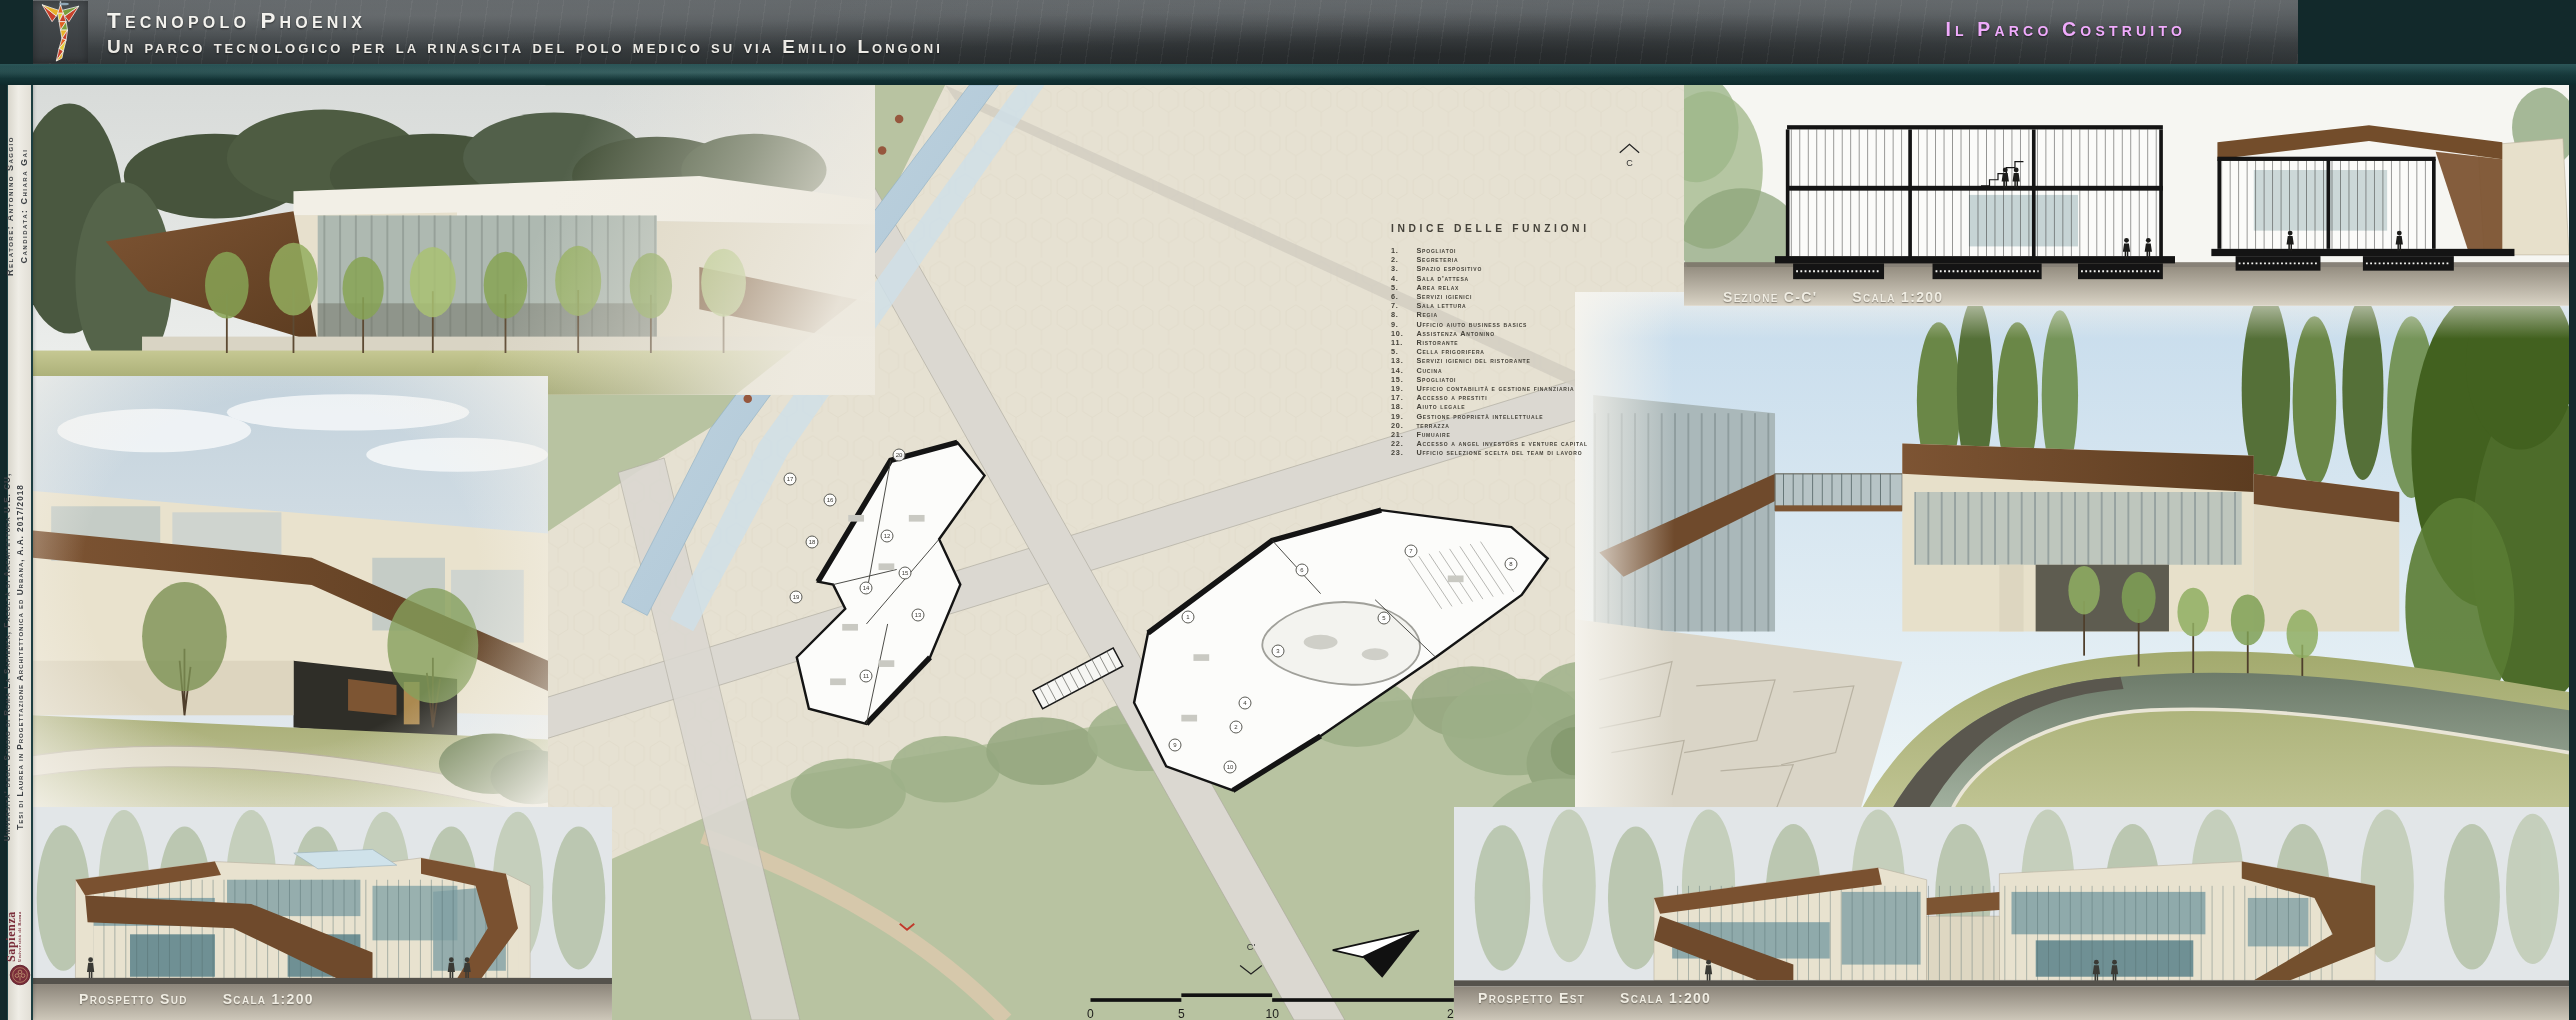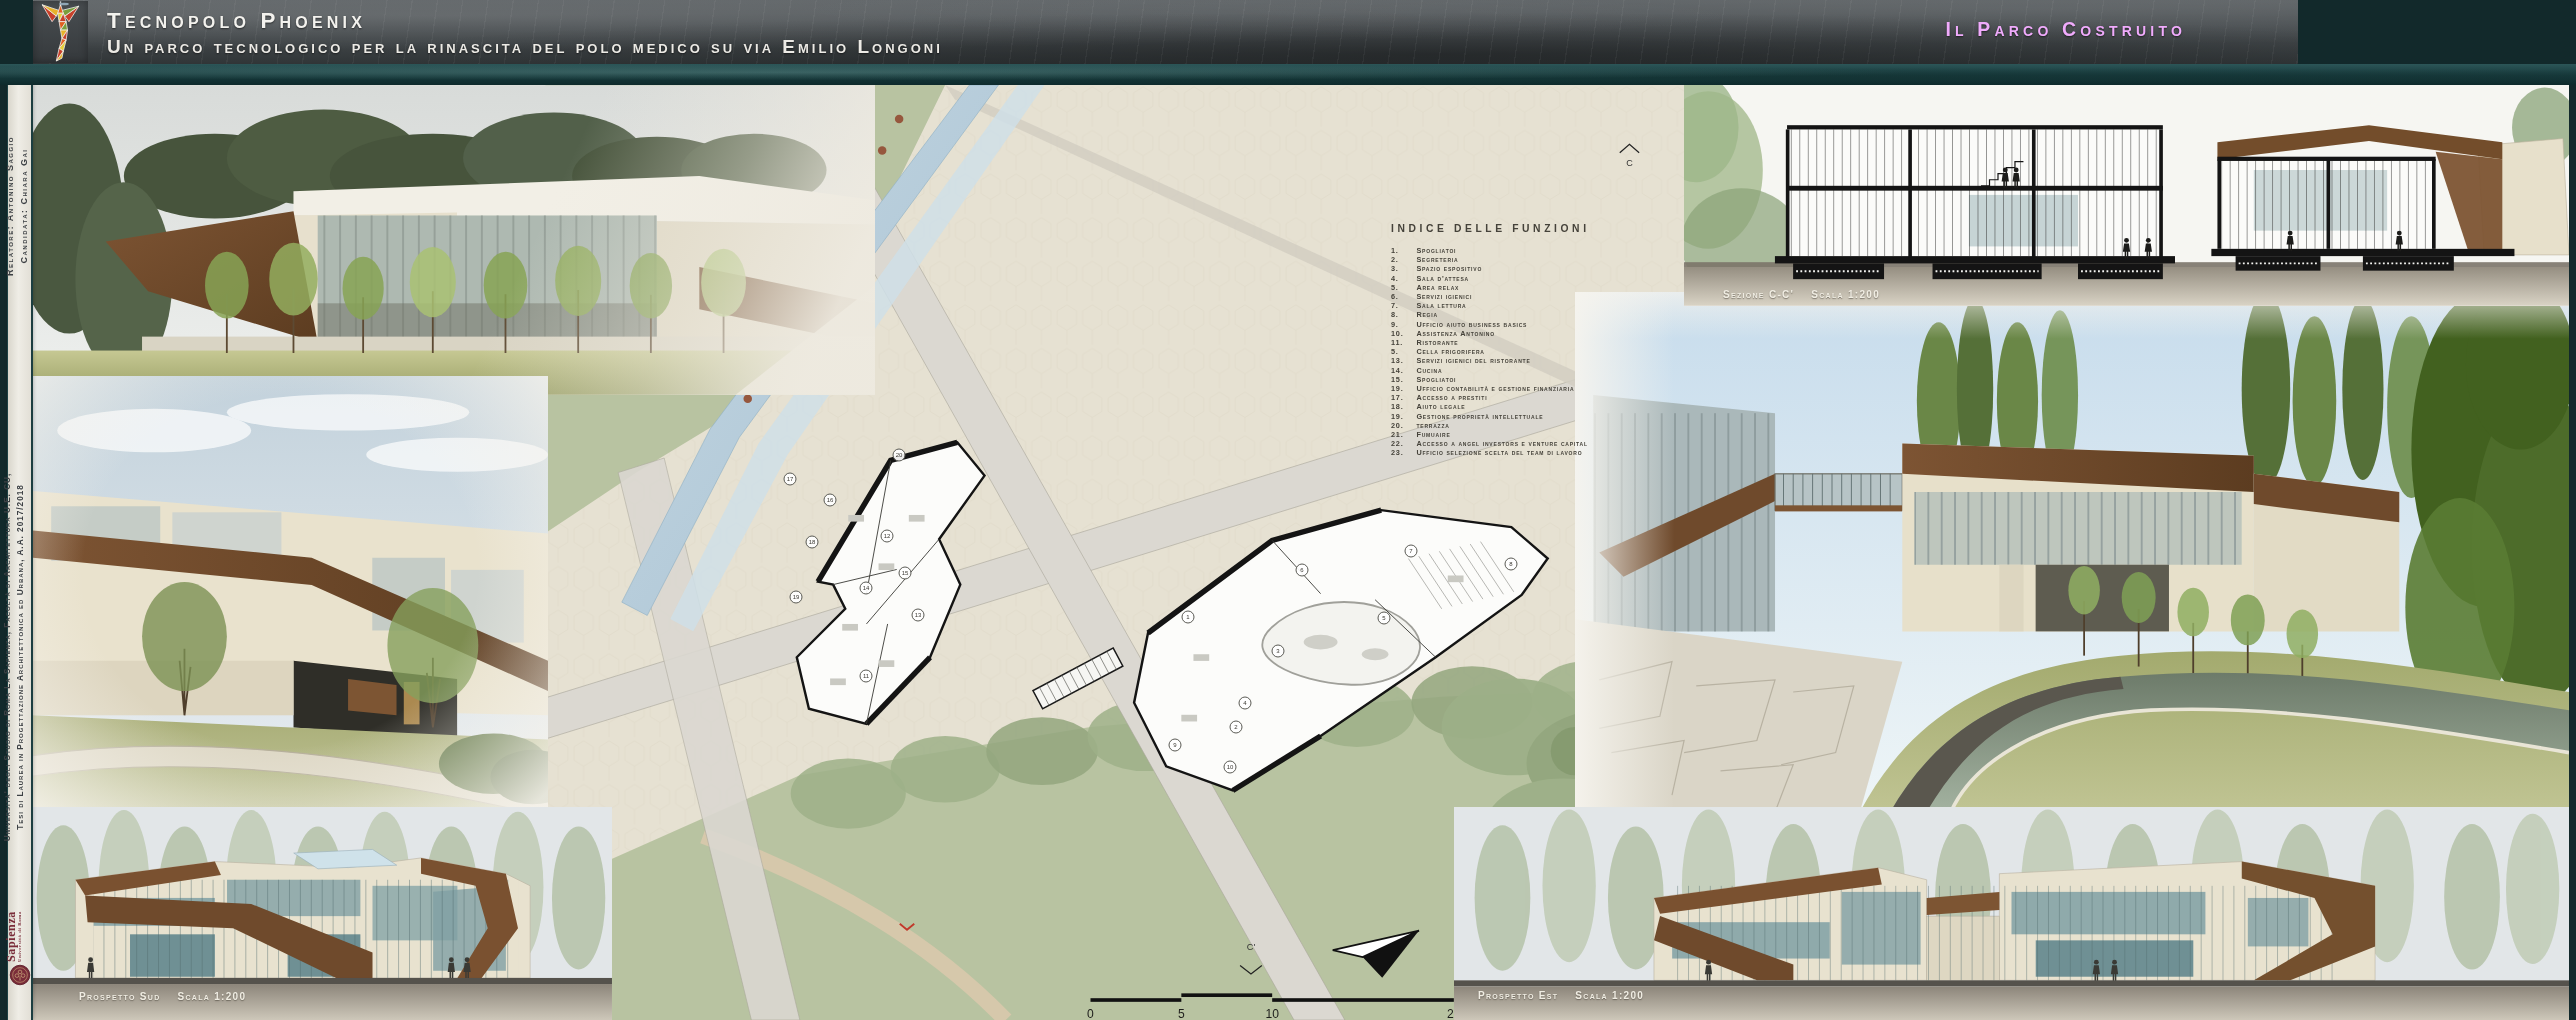--- a/index.html
+++ b/index.html
@@ -68,21 +68,21 @@
   .elev-s{left:0;top:722px;width:579px;height:214px;z-index:5;background:#e2e6e8;}
   .elev-e{left:1421px;top:722px;width:1115px;height:214px;z-index:5;background:#e2e6e8;}
   
   .fn-index{position:absolute;left:1329px;top:138px;width:400px;z-index:6;color:#45423a;margin-left:29px;}
   .fn-title{font-size:10.3px;font-weight:700;letter-spacing:3.6px;text-transform:uppercase;}
   .fn-list{margin-top:12px;}
   .fi-row{display:grid;grid-template-columns:20.6px 1fr;column-gap:4.8px;
     font-size:7.3px;line-height:9.2px;font-variant:small-caps;font-weight:700;letter-spacing:0.8px;}
   .fi-num{text-align:left;}
   
-  .draw-label{position:absolute;z-index:7;display:flex;gap:17px;font-size:10px;font-weight:700;
+  .draw-label{position:absolute;z-index:7;display:flex;gap:35px;font-size:14px;font-weight:700;
     font-variant:small-caps;letter-spacing:1.3px;color:#f0ede3;text-shadow:0 0.6px 1.2px rgba(60,55,45,.55);}
   .lbl-section{left:1690px;top:204px;}
   .lbl-south{left:46px;top:906px;}
   .lbl-east{left:1445px;top:905px;}
   
   .room-num{position:absolute;width:11px;height:11px;border-radius:50%;border:0.6px solid #5a5a54;
     background:rgba(255,255,255,.92);color:#3c3a34;font-size:6px;line-height:11px;text-align:center;
     transform:translate(-50%,-50%);z-index:6;}
 </style>
 </head>

